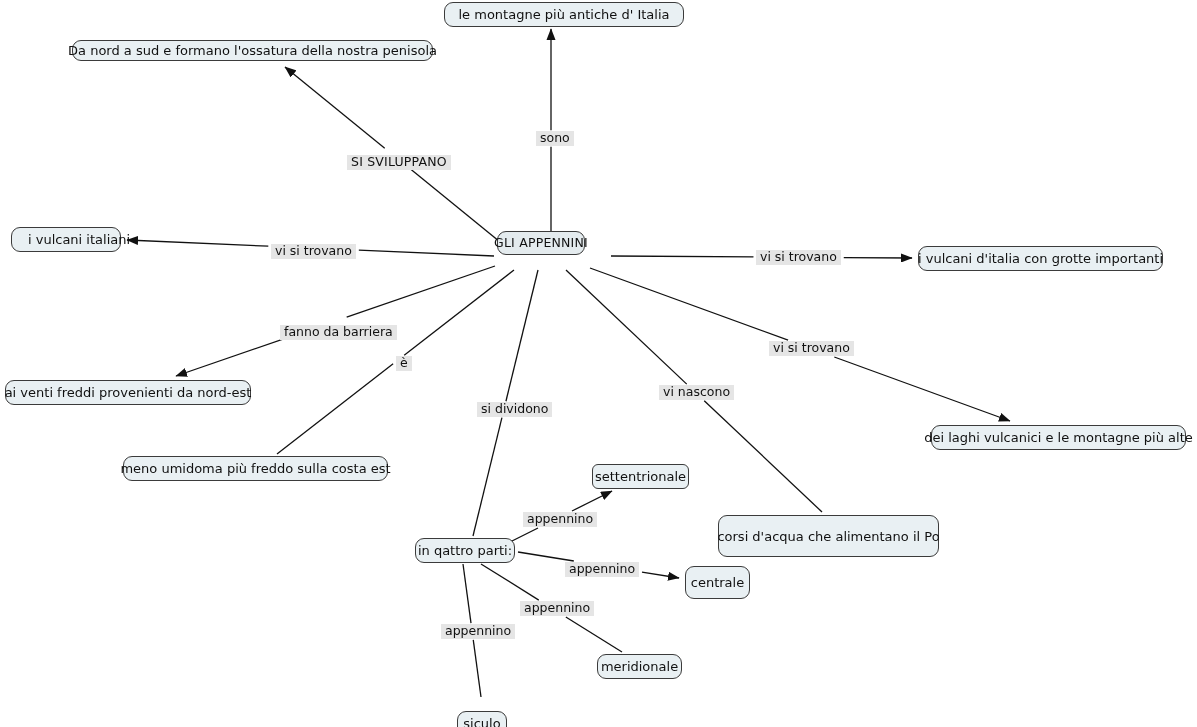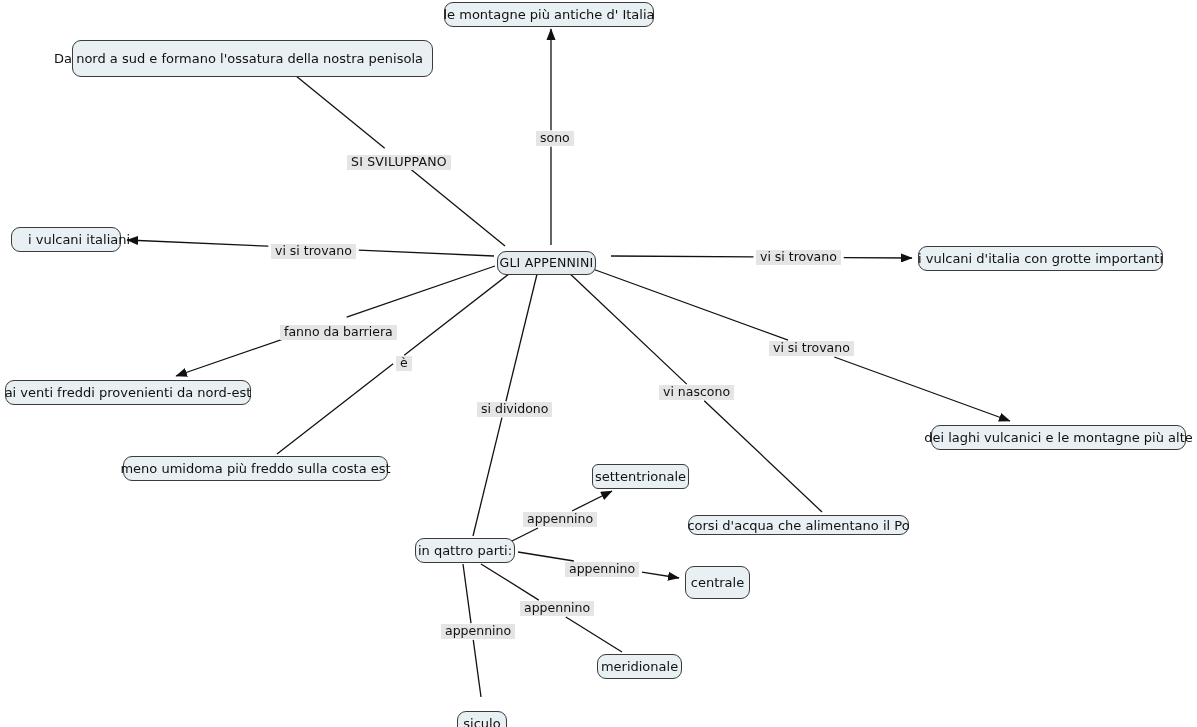--- a/index.html
+++ b/index.html
@@ -100,48 +100,48 @@
         <line x1="518" y1="552" x2="573.8133333333333" y2="561.0133333333333" stroke="#111111" stroke-width="1.3"></line>
         <line x1="641.97" y1="572.02" x2="679" y2="578" stroke="#111111" stroke-width="1.3" marker-end="url(#arrowhead)"></line>
         <line x1="481" y1="564" x2="538.81" y2="600.08" stroke="#111111" stroke-width="1.3"></line>
         <line x1="565.835" y1="616.9466666666667" x2="622" y2="652" stroke="#111111" stroke-width="1.3"></line>
         <line x1="463" y1="564" x2="471.01" y2="623.185" stroke="#111111" stroke-width="1.3"></line>
         <line x1="473.26" y1="639.81" x2="481" y2="697" stroke="#111111" stroke-width="1.3"></line>
       </g>
   </svg>
 
   <div id="nodes-layer">
-      <div class="node central" style="left: 497px; top: 251px; width: 99px; height: 24px;">
+      <div class="node central" style="left: 497px; top: 231px; width: 88px; height: 24px;">
         <span>GLI APPENNINI</span>
       </div>
-      <div class="node" style="left: 444px; top: 2px; width: 210px; height: 25px;">
+      <div class="node" style="left: 444px; top: 2px; width: 240px; height: 25px;">
         <span>le montagne più antiche d' Italia</span>
       </div>
-      <div class="node" style="left: 72px; top: 40px; width: 361px; height: 37px; justify-content: flex-end;">
+      <div class="node" style="left: 72px; top: 40px; width: 361px; height: 21px;">
         <span>Da nord a sud e formano l'ossatura della nostra penisola</span>
       </div>
       <div class="node" style="left: 11px; top: 227px; width: 110px; height: 25px; padding-left: 35px;">
         <span>i vulcani italiani</span>
       </div>
       <div class="node" style="left: 918px; top: 246px; width: 245px; height: 25px;">
         <span>i vulcani d'italia con grotte importanti</span>
       </div>
       <div class="node" style="left: 5px; top: 380px; width: 246px; height: 25px;">
         <span>ai venti freddi provenienti da nord-est</span>
       </div>
       <div class="node" style="left: 931px; top: 425px; width: 255px; height: 25px;">
         <span>dei laghi vulcanici e le montagne più alte</span>
       </div>
       <div class="node" style="left: 123px; top: 456px; width: 265px; height: 25px; align-items: center;">
         <span>meno umidoma più freddo sulla costa est</span>
       </div>
       <div class="node" style="left: 592px; top: 464px; width: 97px; height: 25px; border-radius: 6px;">
         <span>settentrionale</span>
       </div>
-      <div class="node" style="left: 688px; top: 515px; width: 221px; height: 20px;">
+      <div class="node" style="left: 718px; top: 515px; width: 221px; height: 42px;">
         <span>corsi d'acqua che alimentano il Po</span>
       </div>
       <div class="node" style="left: 415px; top: 538px; width: 100px; height: 25px;">
         <span>in qattro parti:</span>
       </div>
       <div class="node" style="left: 685px; top: 566px; width: 65px; height: 33px;">
         <span>centrale</span>
       </div>
       <div class="node" style="left: 597px; top: 654px; width: 85px; height: 25px;">
         <span>meridionale</span>

